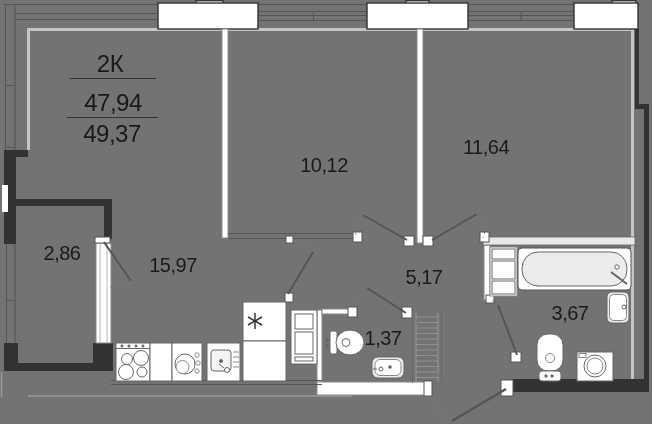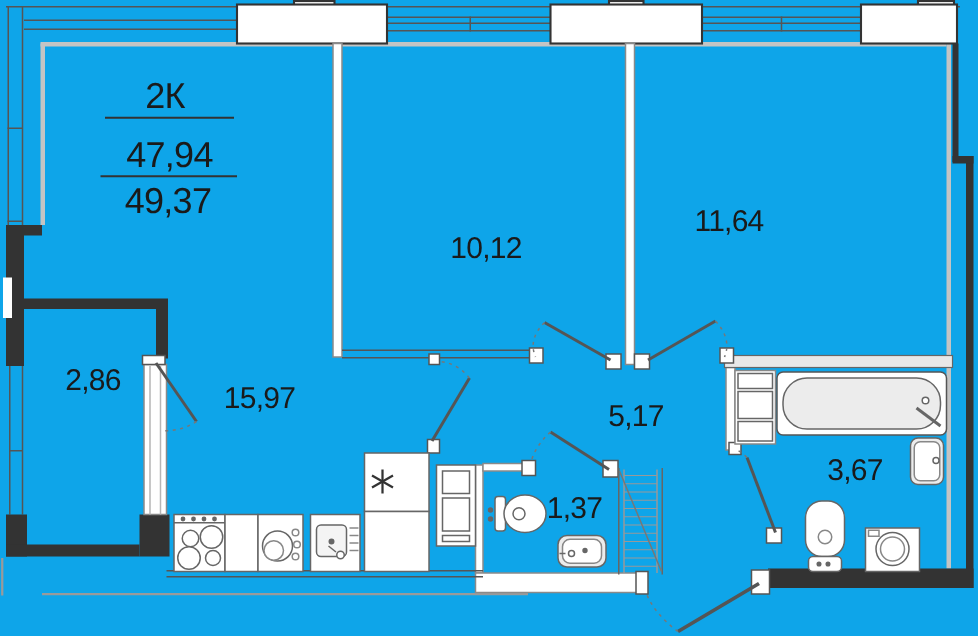--- a/index.html
+++ b/index.html
@@ -1,16 +1,16 @@
 <!DOCTYPE html>
 <html><head>
 <meta charset="utf-8">
 <style>
   html,body{margin:0;padding:0;background:#ffffff;}
-  .plan{width:652px;height:424px;position:relative;background:#0ea5e9;overflow:hidden;}
+  .plan{width:652px;height:424px;position:relative;background:#737373;overflow:hidden;}
   svg{display:block;}
   text{font-family:"Liberation Sans","DejaVu Sans",sans-serif;fill:#1a1a1a;}
   .t-head{font-size:24px;letter-spacing:-0.5px;}
   .t-room{font-size:20px;letter-spacing:-0.5px;}
 </style>
 </head>
 <body>
 
 <div class="plan">
 <svg width="652" height="424" viewBox="0 0 652 424" xmlns="http://www.w3.org/2000/svg">

